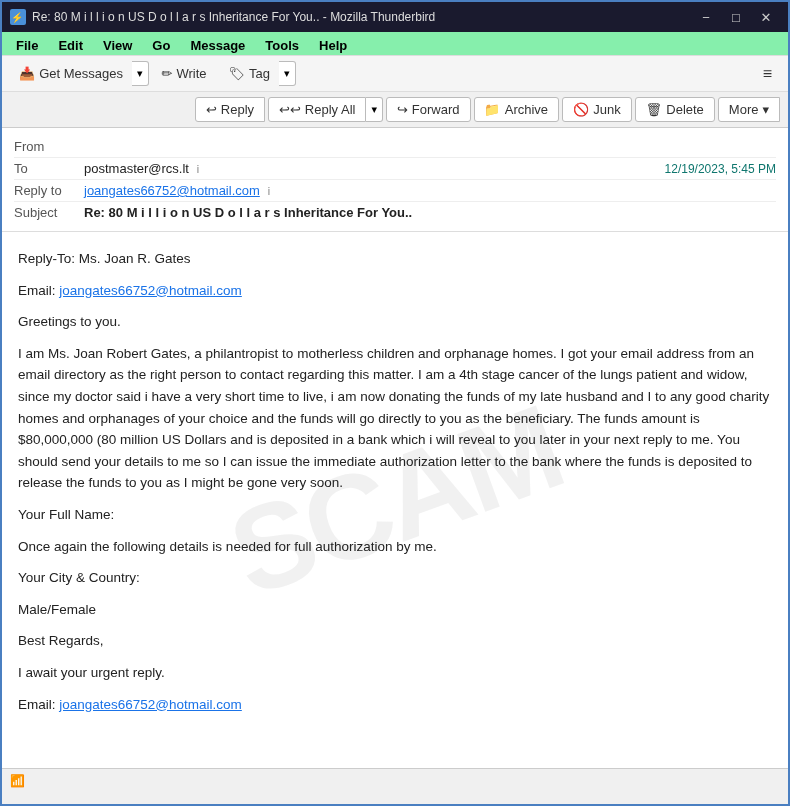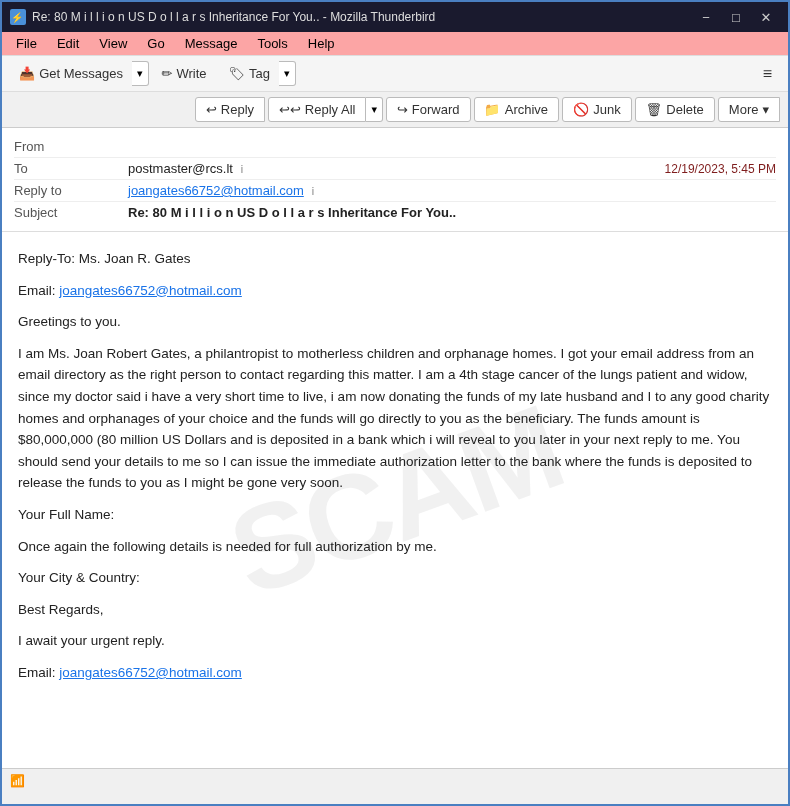--- a/index.html
+++ b/index.html
@@ -15,27 +15,28 @@
       padding: 0 8px;
       gap: 6px;
     }
     .titlebar-icon { width: 16px; height: 16px; background: #4a90d9; border-radius: 2px; display: flex; align-items: center; justify-content: center; font-size: 10px; color: white; flex-shrink: 0; }
     .titlebar-title { flex: 1; font-size: 12px; color: #ddd; }
     .titlebar-controls { display: flex; gap: 2px; }
     .titlebar-btn { width: 28px; height: 20px; background: transparent; border: none; color: #ccc; cursor: pointer; font-size: 13px; display: flex; align-items: center; justify-content: center; }
 
     
     .menubar {
-      background: #fca5a5;
+      background: #86efac;
       border-bottom: 1px solid #ddd;
       display: flex;
-      align-items: center;
+      align-items: flex-end;
       height: 24px;
       padding: 0 6px;
       gap: 4px;
+      font-weight: bold;
     }
     .menu-item {
       padding: 2px 8px;
       font-size: 13px;
       cursor: pointer;
       border-radius: 3px;
     }
 
     
     .toolbar {
@@ -108,31 +109,30 @@
       background: #fff;
       padding: 8px 12px;
       border-bottom: 1px solid #ddd;
     }
     .header-row {
       display: flex;
       align-items: center;
       padding: 3px 0;
       font-size: 13px;
       border-bottom: 1px solid #eee;
-      gap: 44px;
     }
     .header-row:last-child { border-bottom: none; }
     .header-label {
       color: #555;
       min-width: 70px;
       font-weight: normal;
     }
     .header-value { flex: 1; color: #222; }
     .header-link { color: #1a73e8; text-decoration: underline; cursor: pointer; }
-    .header-date { color: #7f1d1d; font-size: 12px; }
+    .header-date { color: #0f766e; font-size: 12px; }
     .header-info-icon { color: #888; margin-left: 4px; cursor: pointer; font-size: 11px; }
     .header-subject { font-weight: bold; color: #222; }
 
     
     .email-body {
       background: #fff;
       padding: 16px 16px;
       overflow-y: auto;
       height: calc(806px - 30px - 24px - 36px - 46px - 110px - 24px);
       position: relative;
@@ -293,20 +293,21 @@
   <div class="email-body">
     <div class="watermark">SCAM</div>
     <div class="email-content">
       <p>Reply-To: Ms. Joan R. Gates</p>
       <p>Email: <a class="header-link">joangates66752@hotmail.com</a></p>
       <p>Greetings to you.</p>
       <p>I am Ms. Joan Robert Gates, a philantropist to motherless children and orphanage homes. I got your email address from an email directory as the right person to contact regarding this matter. I am a 4th stage cancer of the lungs patient and widow, since my doctor said i have a very short time to live, i am now donating the funds of my late husband and I to any good charity homes and orphanages of your choice and the funds will go directly to you as the beneficiary. The funds amount is $80,000,000 (80 million US Dollars and is deposited in a bank which i will reveal to you later in your next reply to me. You should send your details to me so I can issue the immediate authorization letter to the bank where the funds is deposited to release the funds to you as I might be gone very soon.</p>
       <p>Your Full Name:</p>
       <p>Once again the following details is needed for full authorization by me.</p>
       <p>Your City &amp; Country:</p>
+      <p>Male/Female</p>
       <p>Best Regards,</p>
       <p>I await your urgent reply.</p>
       <p>Email: <a class="header-link">joangates66752@hotmail.com</a></p>
     </div>
   </div>
 
   <div class="statusbar">
     <span>📶</span>
     <span></span>
   </div>

